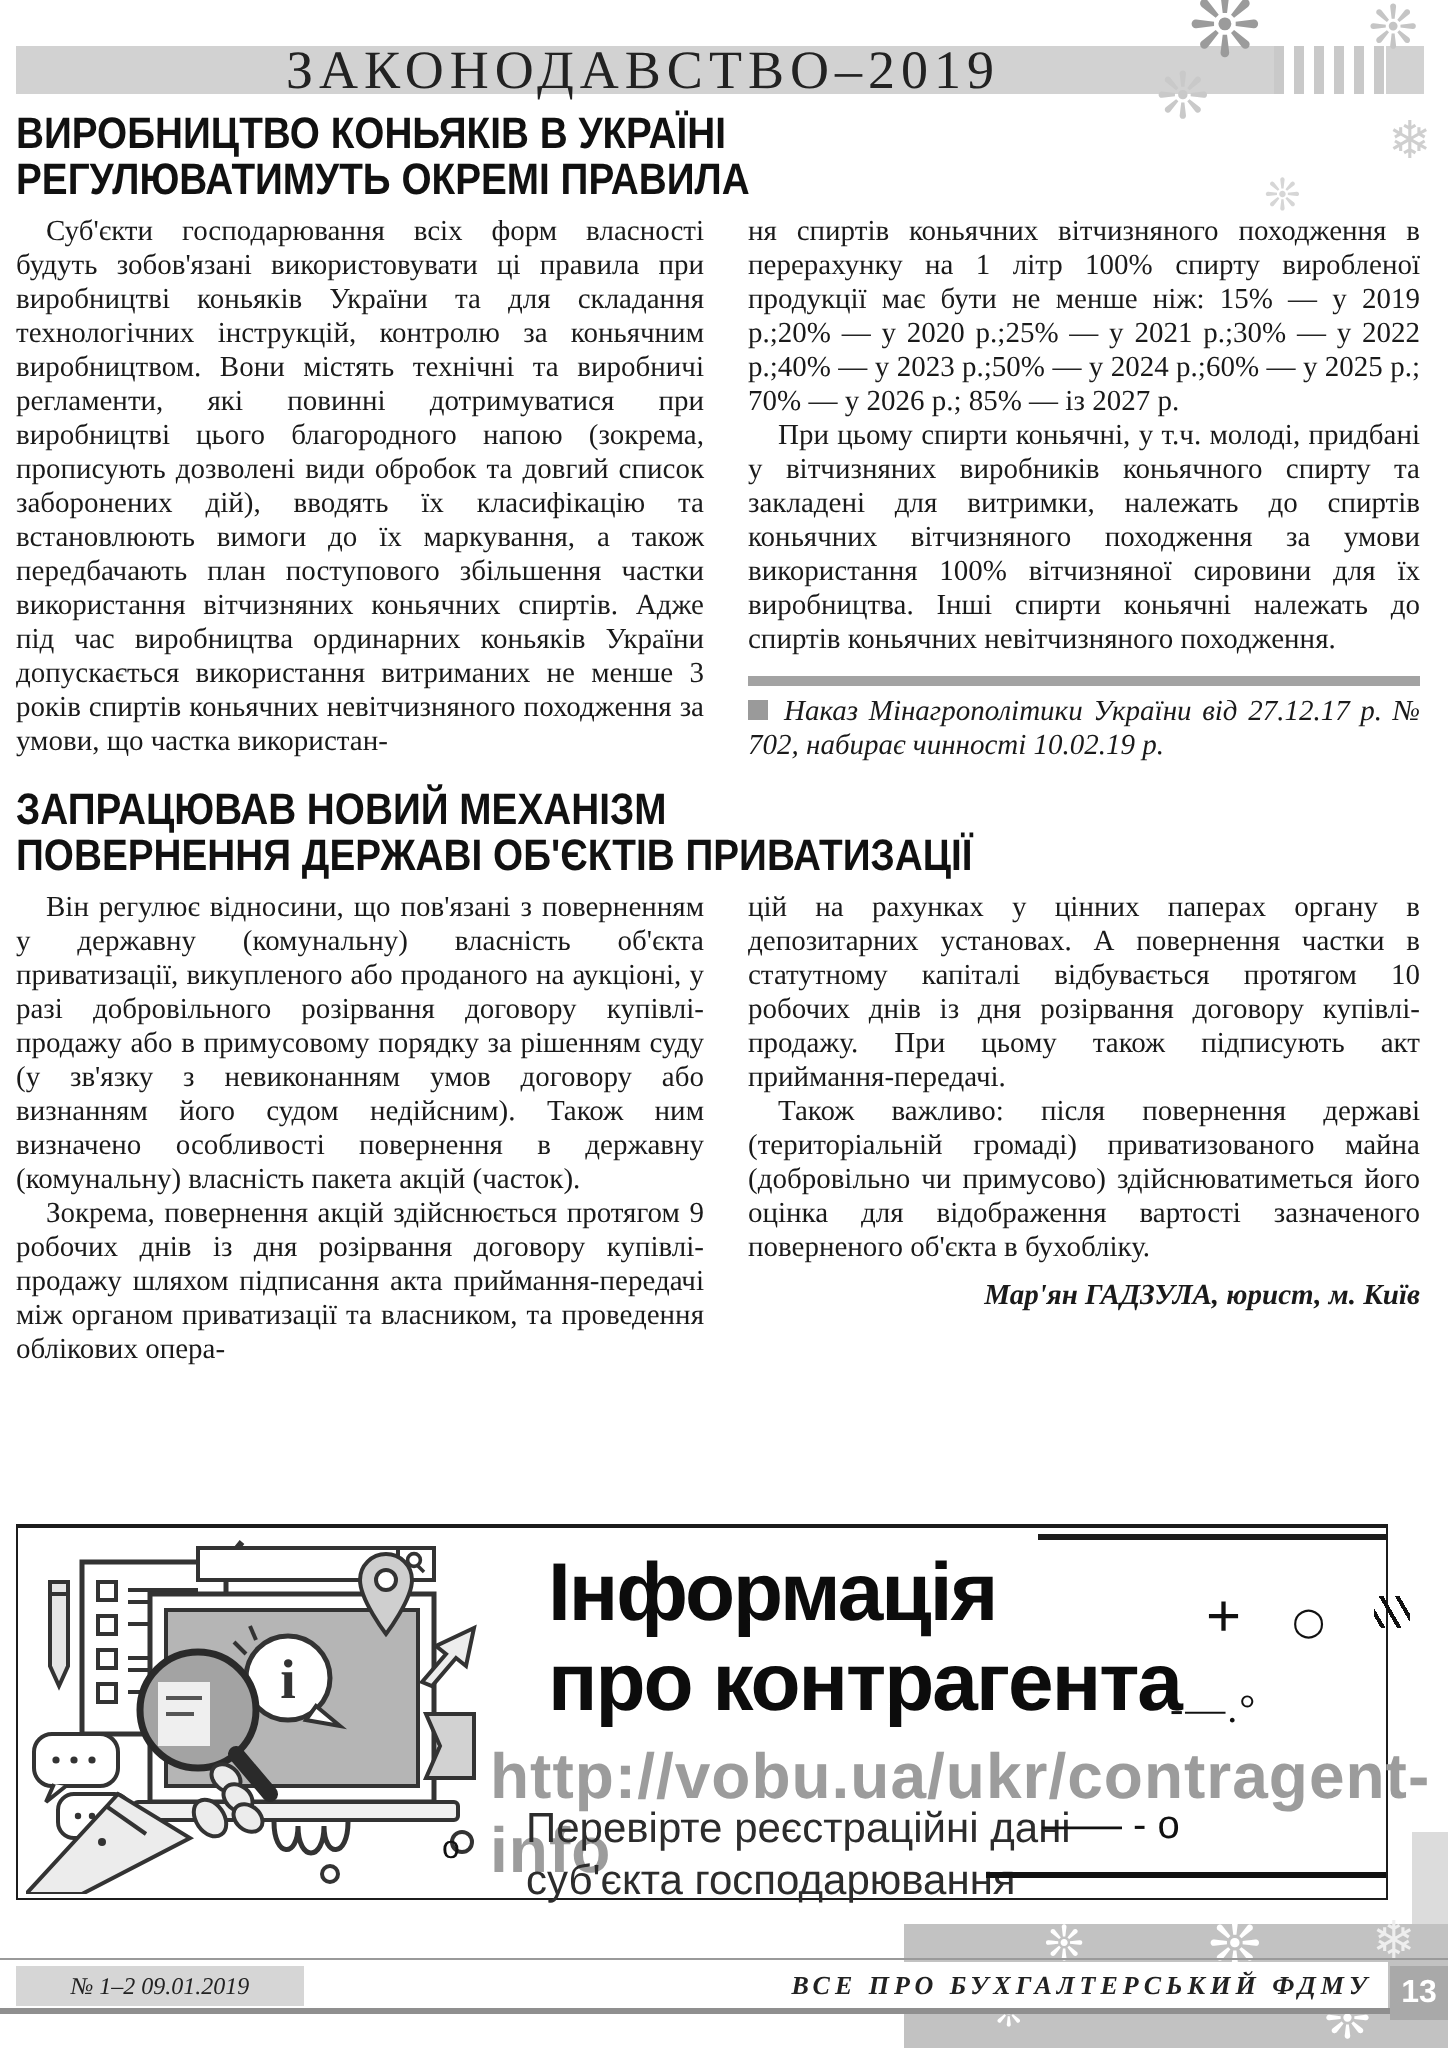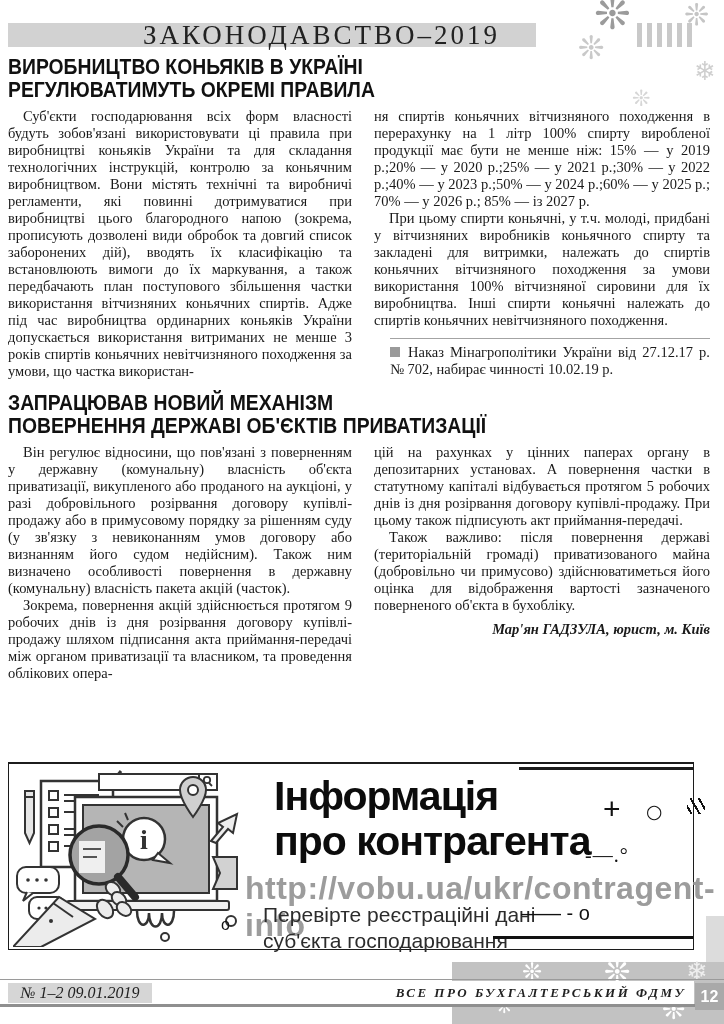--- a/index.html
+++ b/index.html
@@ -1,34 +1,34 @@
 <!DOCTYPE html>
 <html><head>
 <meta charset="utf-8">
 <style>
   * { margin:0; padding:0; box-sizing:border-box; }
   html,body { width:724px; height:1024px; }
   body { font-family:"Liberation Serif", serif; background:#fff; position:relative; overflow:hidden; color:#1a1a1a; }
   .page { position:relative; width:724px; height:1024px; background:#fff; }
 
   
-  .rubric-band { position:absolute; left:8px; top:23px; width:528px; height:24px; background:#d2d2d2; }
+  .rubric-band { position:absolute; left:8px; top:23px; width:704px; height:24px; background:#d2d2d2; }
   .rubric-title { position:absolute; left:135px; top:-3px; font-family:"Liberation Serif",serif; font-size:27px; letter-spacing:3px; color:#222; white-space:nowrap; }
   .stripes { position:absolute; left:637px; top:23px; width:56px; height:24px;
              background:repeating-linear-gradient(90deg,#c9c9c9 0 5px,#ffffff 5px 10px); }
   .snow { position:absolute; font-family:"DejaVu Sans",sans-serif; line-height:1; user-select:none; }
 
   
   .content { position:absolute; left:8px; top:55px; width:702px; }
   .art-title { font-family:"Liberation Sans",sans-serif; font-weight:700; font-size:22px; line-height:23px; color:#111; transform:scaleX(0.88); transform-origin:0 50%; white-space:nowrap; }
   .art-title span { display:block; }
   .cols { display:grid; grid-template-columns:344px 336px; column-gap:22px; margin-top:7px; }
   .col p { font-size:14.5px; line-height:17px; text-align:justify; }
   .col p.indent { text-indent:15px; }
-  .source { margin-top:9px; border-top:1px solid #a3a3a3; padding-top:5px; font-size:14.5px; line-height:17px; text-align:justify;margin-left:16px; }
+  .source { margin-top:9px; border-top:5px solid #a3a3a3; padding-top:5px; font-size:14.5px; line-height:17px; font-style:italic; text-align:justify; }
   .sq { display:inline-block; width:10px; height:10px; background:#9a9a9a; margin-right:8px; }
   .author { margin-top:7px; text-align:right; font-weight:700; font-style:italic; font-size:14.5px; }
   .sect2 { margin-top:11px; }
 
   
   .ad { position:absolute; left:8px; top:762px; width:686px; height:188px; border:1.5px solid #1c1c1c; border-top-width:2.5px; background:#fff; }
   .ad-topline { position:absolute; right:-1px; top:3px; width:175px; height:3px; background:#1c1c1c; }
   .ad-illustration { position:absolute; left:4px; top:5px; }
   .ad-title { position:absolute; left:236px; top:10px; font-family:"Liberation Sans",sans-serif; font-weight:700; font-size:41px; line-height:45px; letter-spacing:-1px; color:#0c0c0c;margin-left:29px; }
   .ad-url { position:absolute; left:236px; top:106px; font-family:"Liberation Sans",sans-serif; font-weight:700; font-size:32px; color:#9c9c9c; letter-spacing:0.5px; }
@@ -42,21 +42,21 @@
   .ad-dot { position:absolute; left:212px; top:152px; font-family:"Liberation Sans",sans-serif; font-size:16px; color:#111; }
   .ad-underline { position:absolute; left:484px; top:172px; width:200px; height:2.5px; background:#111; }
 
   
   .band-bottom { position:absolute; left:452px; top:962px; width:272px; height:62px; background:#c2c2c2; z-index:0; }
   .strip-right { position:absolute; left:706px; top:916px; width:18px; height:108px; background:#dcdcdc; z-index:0; }
   .foot-line1 { position:absolute; left:0; top:979px; width:724px; height:1px; background:#9a9a9a; z-index:2; }
   .foot-band { position:absolute; left:0; top:981px; width:694px; height:23px; background:#fff; z-index:1; }
   .foot-line2 { position:absolute; left:0; top:1004px; width:724px; height:3px; background:#8f8f8f; z-index:2; }
   .issue-box { position:absolute; left:8px; top:983px; width:144px; height:20px; background:#d6d6d6; z-index:3;
-               font-style:italic; font-size:16px; text-align:center; line-height:20px; color:#222; }
+               font-style:italic; font-size:12px; text-align:center; line-height:20px; color:#222; }
   .journal { position:absolute; right:38px; top:985px; z-index:3; font-weight:700; font-style:italic; font-size:13px; letter-spacing:2.5px; color:#222; white-space:nowrap; }
   .pagenum { position:absolute; left:695px; top:983px; width:29px; height:27px; background:#a9a9a9; z-index:3;
              color:#fff; font-family:"Liberation Sans",sans-serif; font-weight:700; font-size:16px; text-align:center; line-height:27px; }
 </style>
 </head>
 <body>
 
 <div class="page">
 
   <div class="rubric-band">
@@ -95,21 +95,21 @@
       <h1 class="art-title">
         <span>ЗАПРАЦЮВАВ НОВИЙ МЕХАНІЗМ</span>
         <span>ПОВЕРНЕННЯ ДЕРЖАВІ ОБ'ЄКТІВ ПРИВАТИЗАЦІЇ</span>
       </h1>
       <div class="cols">
         <div class="col">
           <p class="indent">Він регулює відносини, що пов'язані з поверненням у державну (комунальну) власність об'єкта приватизації, викупленого або проданого на аукціоні, у разі добровільного розірвання договору купівлі-продажу або в примусовому порядку за рішенням суду (у зв'язку з невиконанням умов договору або визнанням його судом недійсним). Також ним визначено особливості повернення в державну (комунальну) власність пакета акцій (часток).</p>
           <p class="indent">Зокрема, повернення акцій здійснюється протягом 9 робочих днів із дня розірвання договору купівлі-продажу шляхом підписання акта приймання-передачі між органом приватизації та власником, та проведення облікових опера-</p>
         </div>
         <div class="col">
-          <p>цій на рахунках у цінних паперах органу в депозитарних установах. А повернення частки в статутному капіталі відбувається протягом 5 робочих днів із дня розірвання договору купівлі-продажу. При цьому також підписують акт приймання-передачі.</p>
+          <p>цій на рахунках у цінних паперах органу в депозитарних установах. А повернення частки в статутному капіталі відбувається протягом 10 робочих днів із дня розірвання договору купівлі-продажу. При цьому також підписують акт приймання-передачі.</p>
           <p class="indent">Також важливо: після повернення державі (територіальній громаді) приватизованого майна (добровільно чи примусово) здійснюватиметься його оцінка для відображення вартості зазначеного поверненого об'єкта в бухобліку.</p>
           <div class="author">Мар'ян ГАДЗУЛА, юрист, м. Київ</div>
         </div>
       </div>
     </section>
 
   </div>
 
   <div class="ad">
     <div class="ad-topline"></div>
@@ -232,15 +232,15 @@
   <span class="snow" style="left:604px;top:956px;font-size:32px;color:#ffffff;z-index:1;">❊</span>
   <span class="snow" style="left:686px;top:958px;font-size:26px;color:#eeeeee;z-index:1;">❄</span>
   <span class="snow" style="left:496px;top:996px;font-size:20px;color:#ffffff;z-index:2;">❊</span>
   <span class="snow" style="left:662px;top:996px;font-size:28px;color:#ffffff;z-index:2;">❊</span>
 
   <div class="foot-line1"></div>
   <div class="foot-band"></div>
   <div class="foot-line2"></div>
   <div class="issue-box">№ 1–2  09.01.2019</div>
   <div class="journal">ВСЕ ПРО БУХГАЛТЕРСЬКИЙ ФДМУ</div>
-  <div class="pagenum">12</div>
+  <div class="pagenum">13</div>
 
 </div>
 
 </body></html>

